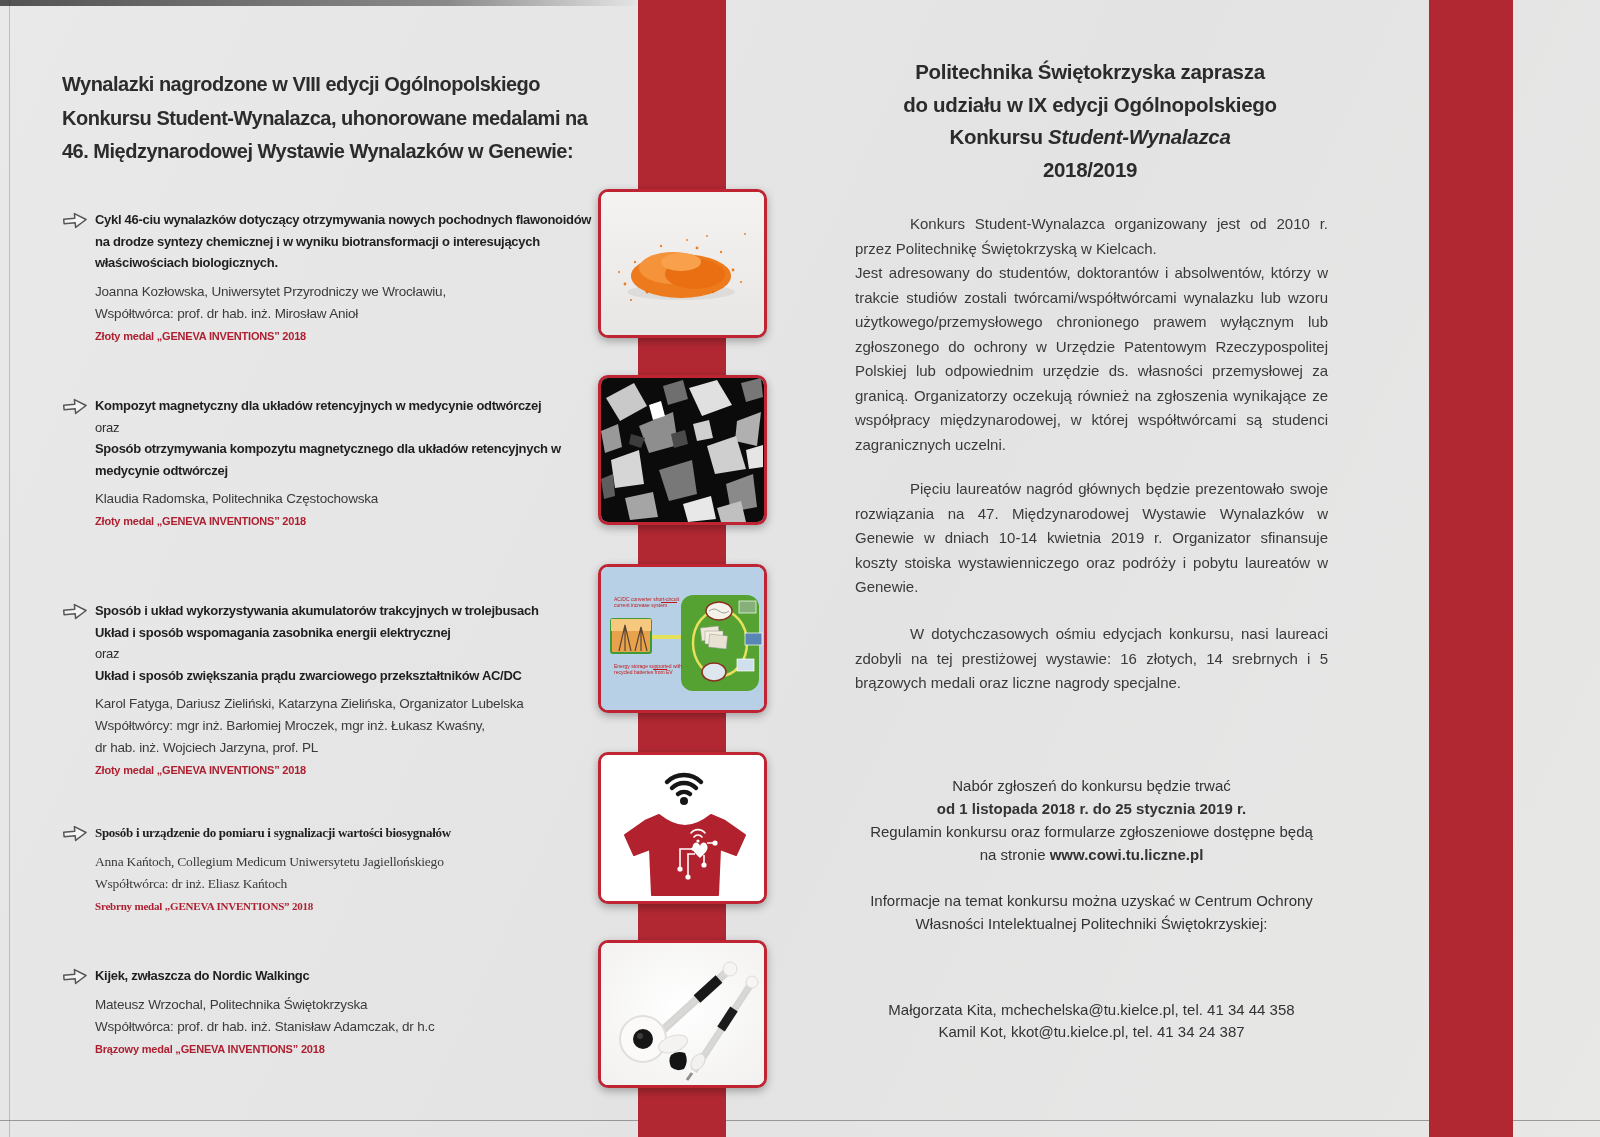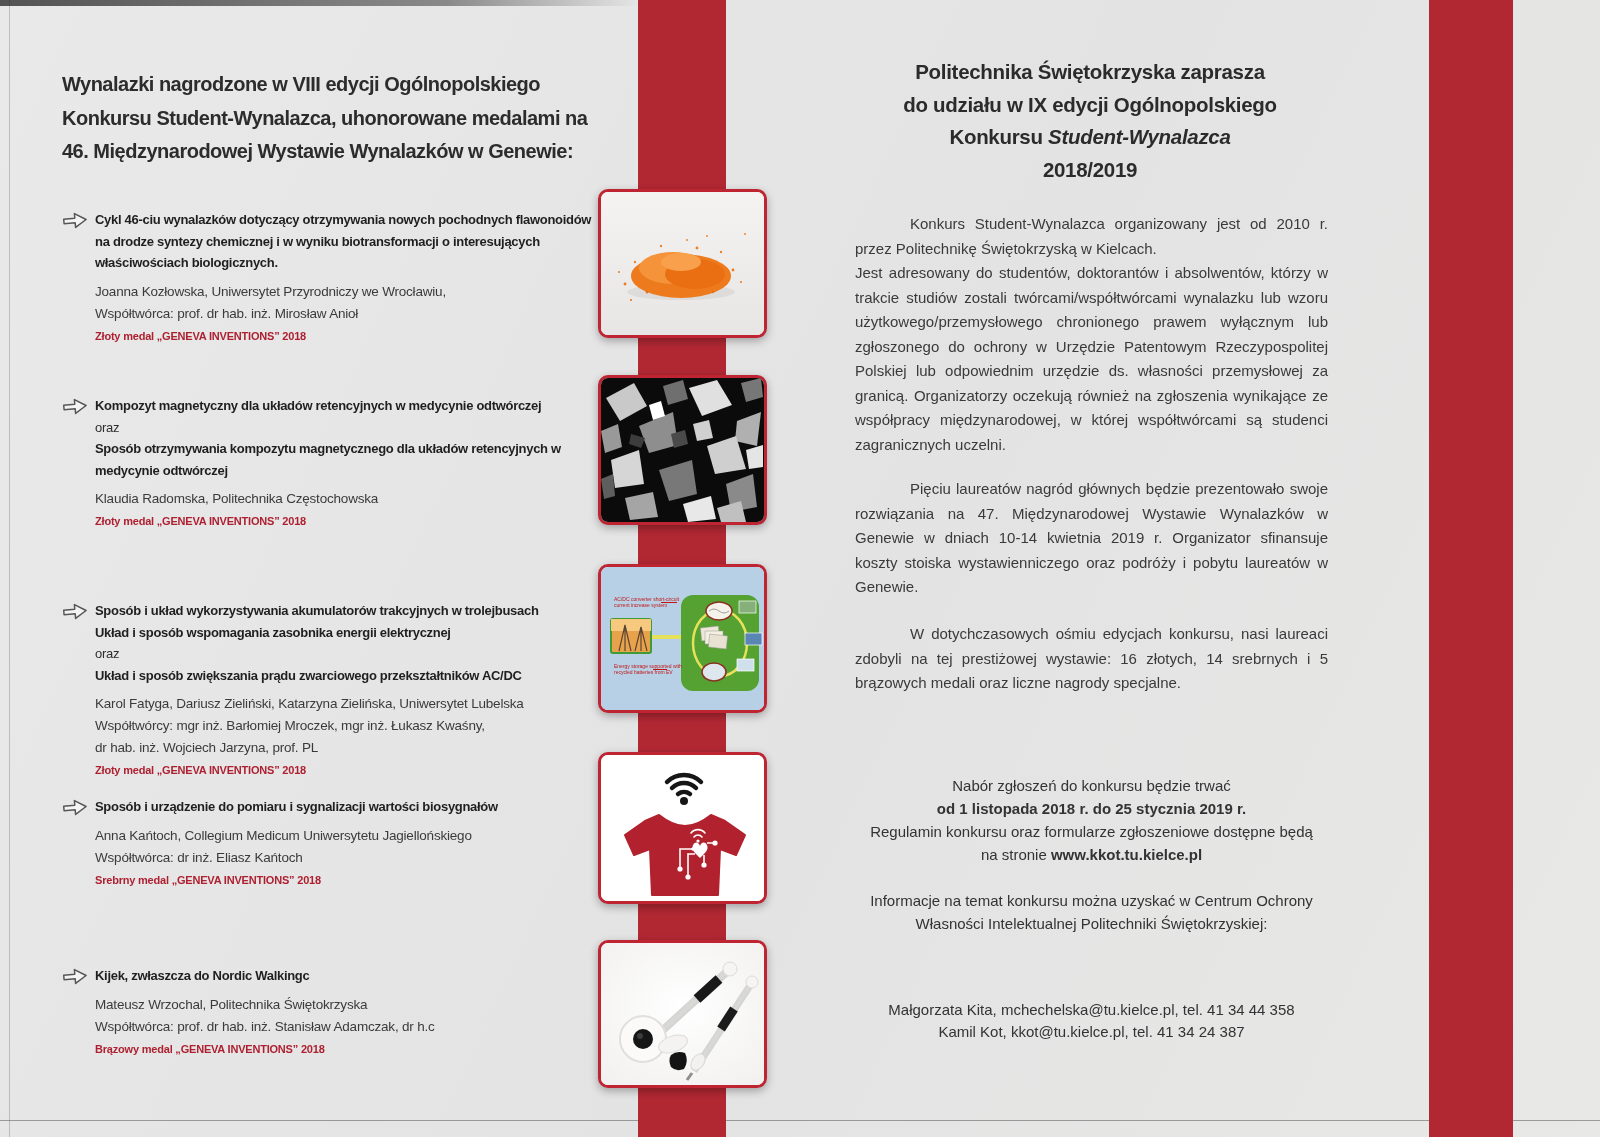--- a/index.html
+++ b/index.html
@@ -102,28 +102,28 @@
       <div class="invention" style="top: 600px;">
         <svg class="bullet" viewBox="0 0 28 20">
           <path d="M2,7.5 L14,7.5 L14,2.5 L26,10 L14,17.5 L14,12.5 L2,12.5 Z"></path>
         </svg>
         <div class="inv-body">
           <p class="inv-title">Sposób i układ wykorzystywania akumulatorów trakcyjnych w trolejbusach</p>
           <p class="inv-title">Układ i sposób wspomagania zasobnika energii elektrycznej</p>
           <p class="inv-oraz">oraz</p>
           <p class="inv-title">Układ i sposób zwiększania prądu zwarciowego przekształtników AC/DC</p>
           <div class="inv-authors">
-            <p>Karol Fatyga, Dariusz Zieliński, Katarzyna Zielińska, Uniwersytet Lubelska</p>
+            <p>Karol Fatyga, Dariusz Zieliński, Katarzyna Zielińska, Organizator Lubelska</p>
             <p>Współtwórcy: mgr inż. Barłomiej Mroczek, mgr inż. Łukasz Kwaśny,</p>
             <p>dr hab. inż. Wojciech Jarzyna, prof. PL</p>
           </div>
           <p class="inv-medal">Złoty medal „GENEVA INVENTIONS” 2018</p>
         </div>
       </div>
-      <div class="invention" style="top: 796px;">
+      <div class="invention" style="top: 822px; font-family: Liberation Serif, serif;">
         <svg class="bullet" viewBox="0 0 28 20">
           <path d="M2,7.5 L14,7.5 L14,2.5 L26,10 L14,17.5 L14,12.5 L2,12.5 Z"></path>
         </svg>
         <div class="inv-body">
           <p class="inv-title">Sposób i urządzenie do pomiaru i sygnalizacji wartości biosygnałów</p>
           <div class="inv-authors">
             <p>Anna Kańtoch, Collegium Medicum Uniwersytetu Jagiellońskiego</p>
             <p>Współtwórca: dr inż. Eliasz Kańtoch</p>
           </div>
           <p class="inv-medal">Srebrny medal „GENEVA INVENTIONS” 2018</p>
@@ -303,21 +303,21 @@
     <p class="indent">Pięciu laureatów nagród głównych będzie prezentowało swoje rozwiązania na 47. Międzynarodowej Wystawie Wynalazków w Genewie w dniach 10-14 kwietnia 2019 r. Organizator sfinansuje koszty stoiska wystawienniczego oraz podróży i pobytu laureatów w Genewie.</p>
   </div>
   <div class="rp" id="p3">
     <p class="indent">W dotychczasowych ośmiu edycjach konkursu, nasi laureaci zdobyli na tej prestiżowej wystawie: 16 złotych, 14 srebrnych i 5 brązowych medali oraz liczne nagrody specjalne.</p>
   </div>
 
   <div class="center-block" id="submission">
     <p>Nabór zgłoszeń do konkursu będzie trwać</p>
     <p class="b">od 1 listopada 2018 r. do 25 stycznia 2019 r.</p>
     <p>Regulamin konkursu oraz formularze zgłoszeniowe dostępne będą</p>
-    <p><span>na stronie </span><span class="b">www.kkot.tu.kielce.pl</span></p>
+    <p><span>na stronie </span><span class="b">www.cowi.tu.liczne.pl</span></p>
   </div>
 
   <div class="center-block" id="info">
     <p>Informacje na temat konkursu można uzyskać w Centrum Ochrony Własności Intelektualnej Politechniki Świętokrzyskiej:</p>
   </div>
 
   <div class="center-block" id="contacts">
     <p>Małgorzata Kita, mchechelska@tu.kielce.pl, tel. 41 34 44 358</p>
     <p>Kamil Kot, kkot@tu.kielce.pl, tel. 41 34 24 387</p>
   </div>

